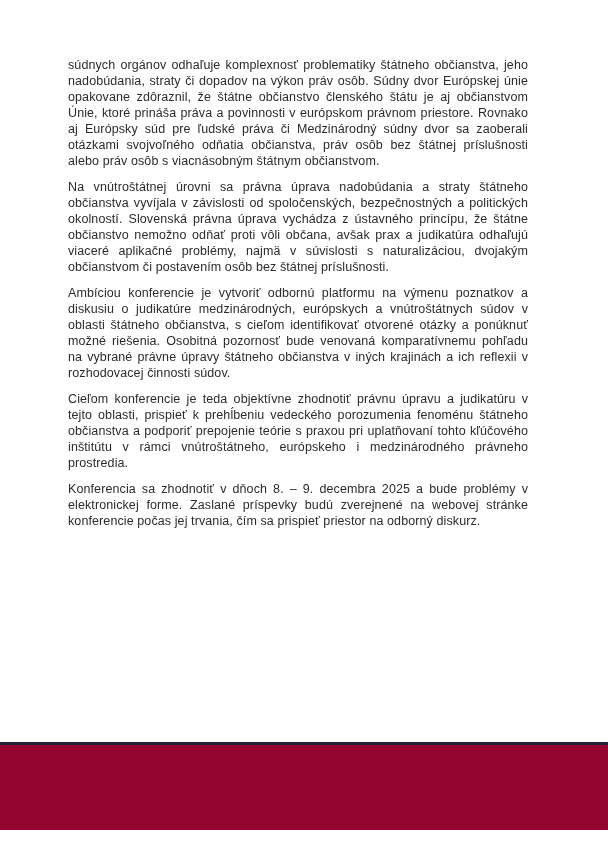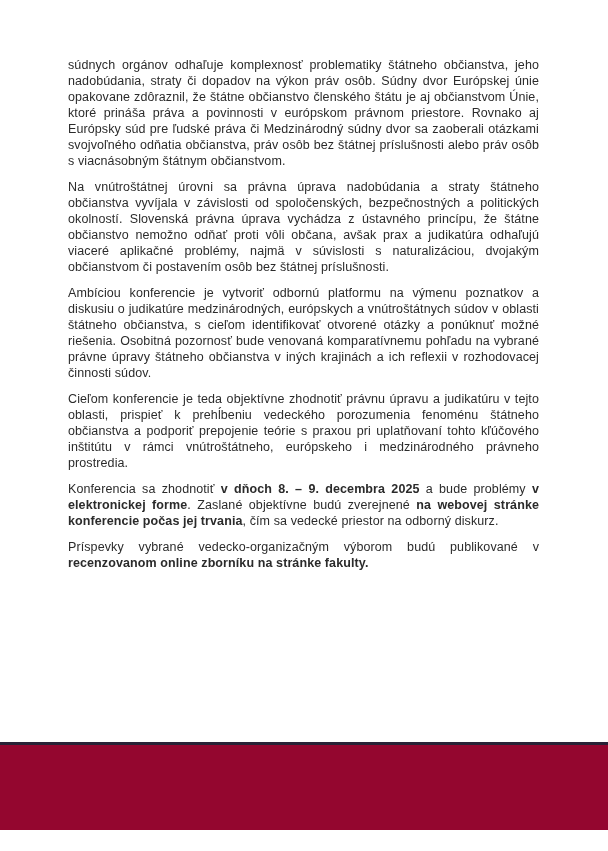--- a/index.html
+++ b/index.html
@@ -20,24 +20,24 @@
     left: 68px;
     top: 57px;
     width: 472px;
     color: #2b2b2b;
     font-size: 12.5px;
     line-height: 16px;
     text-align: justify;
     letter-spacing: 0.1px;
   }
   .content p {
-    margin: 0 1px 10px 0;
+    margin: 0 12px 10px 0;
   }
   .content b {
-    font-weight: bold;
+    font-weight: normal;
   }
   .footer-band {
     position: absolute;
     left: 0;
     top: 742px;
     width: 608px;
   }
   .footer-band .band-line {
     width: 100%;
     height: 2.5px;
@@ -50,22 +50,21 @@
 </head>
 <body>
 
 <div class="page" style="background: rgb(255, 255, 255);">
 
   <main class="content" id="paragraphs" style="color: rgb(43, 43, 43);">
       <p><span>súdnych orgánov odhaľuje komplexnosť problematiky štátneho občianstva, jeho nadobúdania, straty či dopadov na výkon práv osôb. Súdny dvor Európskej únie opakovane zdôraznil, že štátne občianstvo členského štátu je aj občianstvom Únie, ktoré prináša práva a povinnosti v európskom právnom priestore. Rovnako aj Európsky súd pre ľudské práva či Medzinárodný súdny dvor sa zaoberali otázkami svojvoľného odňatia občianstva, práv osôb bez štátnej príslušnosti alebo práv osôb s viacnásobným štátnym občianstvom.</span></p>
       <p><span>Na vnútroštátnej úrovni sa právna úprava nadobúdania a straty štátneho občianstva vyvíjala v závislosti od spoločenských, bezpečnostných a politických okolností. Slovenská právna úprava vychádza z ústavného princípu, že štátne občianstvo nemožno odňať proti vôli občana, avšak prax a judikatúra odhaľujú viaceré aplikačné problémy, najmä v súvislosti s naturalizáciou, dvojakým občianstvom či postavením osôb bez štátnej príslušnosti.</span></p>
       <p><span>Ambíciou konferencie je vytvoriť odbornú platformu na výmenu poznatkov a diskusiu o judikatúre medzinárodných, európskych a vnútroštátnych súdov v oblasti štátneho občianstva, s cieľom identifikovať otvorené otázky a ponúknuť možné riešenia. Osobitná pozornosť bude venovaná komparatívnemu pohľadu na vybrané právne úpravy štátneho občianstva v iných krajinách a ich reflexii v rozhodovacej činnosti súdov.</span></p>
       <p><span>Cieľom konferencie je teda objektívne zhodnotiť právnu úpravu a judikatúru v tejto oblasti, prispieť k prehĺbeniu vedeckého porozumenia fenoménu štátneho občianstva a podporiť prepojenie teórie s praxou pri uplatňovaní tohto kľúčového inštitútu v rámci vnútroštátneho, európskeho i medzinárodného právneho prostredia.</span></p>
-      <p><span>Konferencia sa zhodnotiť </span><b>v dňoch 8. – 9. decembra 2025</b><span> a bude problémy </span><b>v elektronickej forme</b><span>. Zaslané objektívne budú zverejnené </span><b>na webovej stránke konferencie počas jej trvania</b><span>, čím sa vedecké priestor na odborný diskurz.</span></p>
-      <p><span>Príspevky vybrané vedecko-organizačným výborom budú publikované v </span><b>recenzovanom online zborníku na stránke fakulty.</b></p>
+      <p><span>Konferencia sa zhodnotiť </span><b>v dňoch 8. – 9. decembra 2025</b><span> a bude problémy </span><b>v elektronickej forme</b><span>. Zaslané príspevky budú zverejnené </span><b>na webovej stránke konferencie počas jej trvania</b><span>, čím sa prispieť priestor na odborný diskurz.</span></p>
     </main>
 
   <footer class="footer-band">
     <div class="band-line" style="background: rgb(41, 34, 54);"></div>
     <div class="band-fill" style="background: rgb(148, 6, 47);"></div>
   </footer>
 
 </div>
 
 </body></html>

